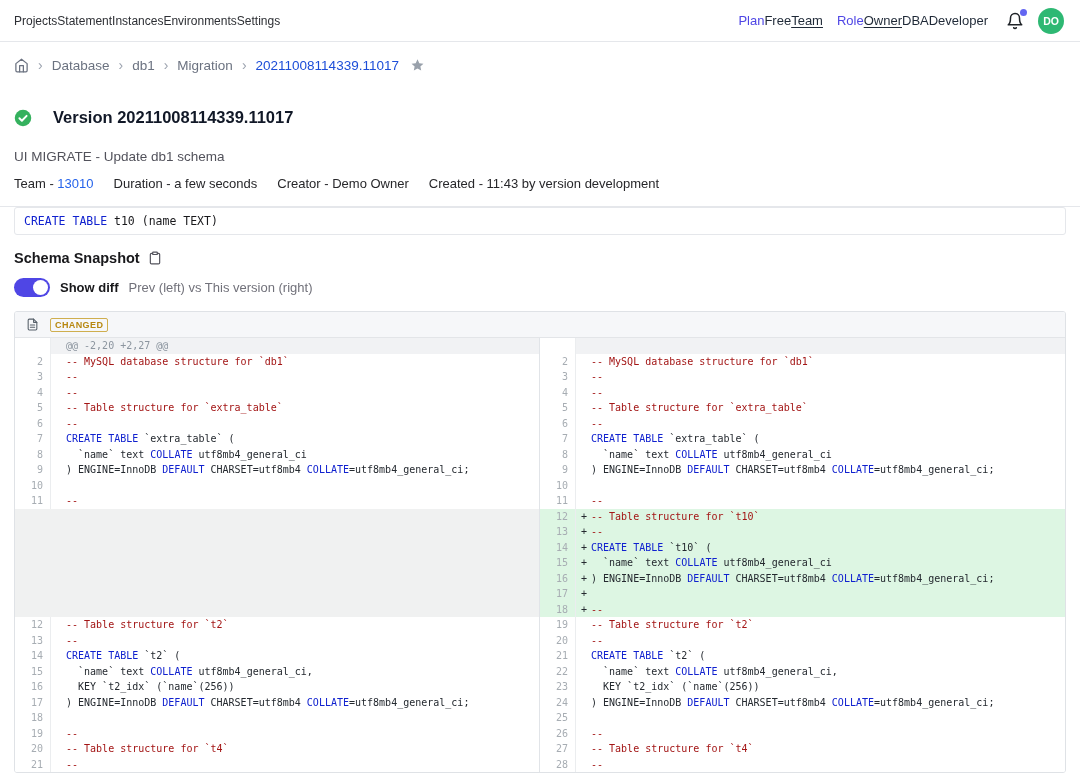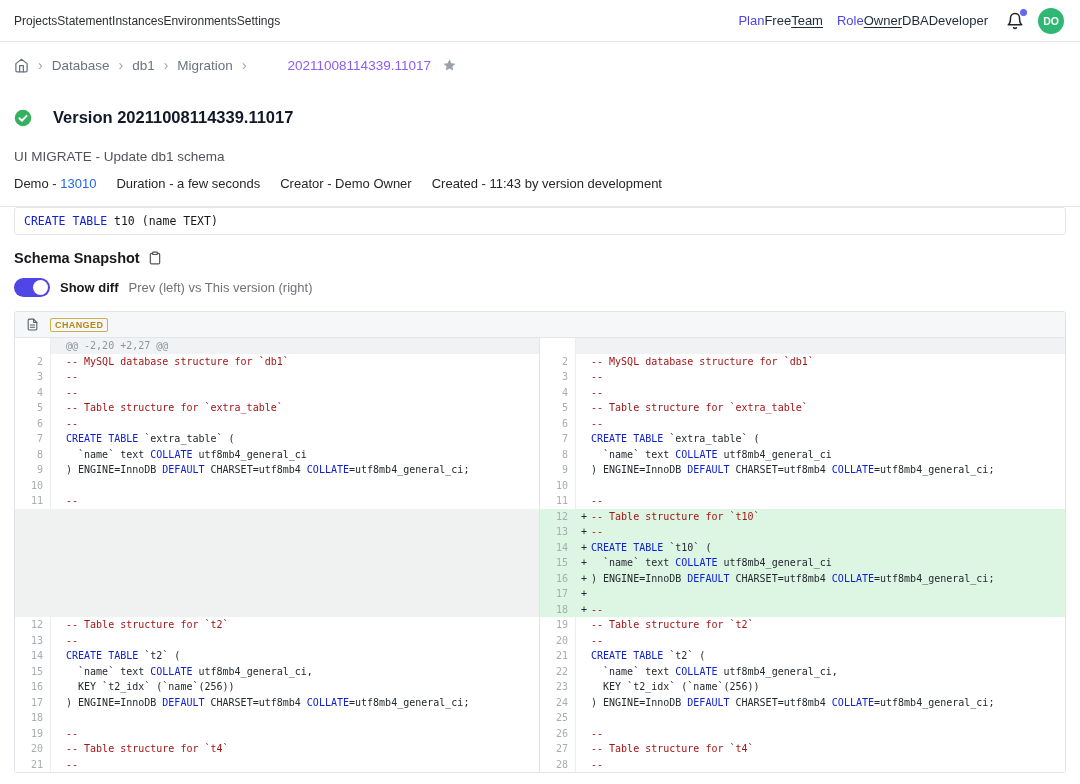--- a/index.html
+++ b/index.html
@@ -21,21 +21,21 @@
   .lbl-indigo{color:var(--indigo);}
   .u{text-decoration:underline;text-underline-offset:2px;cursor:pointer;}
   .bell{position:relative;margin-left:4px;cursor:pointer;}
   .bell .dot{position:absolute;top:-3px;right:-3px;width:7px;height:7px;border-radius:50%;background:#6366f1;}
   .avatar{width:26px;height:26px;border-radius:50%;background:#2EB873;color:#fff;font-size:10.5px;
     font-weight:700;display:flex;align-items:center;justify-content:center;cursor:pointer;}
   
   .breadcrumb{height:46px;display:flex;align-items:center;gap:9px;padding:0 14px;font-size:13.5px;color:#6b7280;}
   .crumbs{display:flex;align-items:center;gap:9px;}
   .crumb{cursor:pointer;}
-  .crumb:last-child{color:#8b5cf6;margin-left:32px;}
+  .crumb:last-child{color:#1d4ed8;}
   .sep{color:#9ca3af;font-size:14px;line-height:1;}
   .star{margin-left:2px;cursor:pointer;}
   
   .version-head{padding:4px 14px 0;}
   .title-row{display:flex;align-items:center;gap:9px;margin-top:4px;}
   .title{font-size:16.5px;font-weight:700;color:#111827;margin:12px;}
   .subtitle{margin-top:10px;font-size:13.5px;color:#52525b;}
   .meta-row{margin-top:12px;display:flex;gap:20px;font-size:13px;color:#27272a;padding-bottom:15px;flex-wrap:nowrap;}
   .meta-item{white-space:nowrap;}
   .link{color:var(--link);cursor:pointer;text-decoration:none;}
@@ -138,21 +138,21 @@
     <span>
       <svg width="18" height="18" viewBox="0 0 24 24">
           <circle cx="12" cy="12" r="11" fill="#35B15E"></circle>
         <polyline points="7.2,12.4 10.5,15.6 16.8,9.2" fill="none" stroke="#fff" stroke-width="2.6" stroke-linecap="round" stroke-linejoin="round"></polyline>
       </svg>
     </span>
     <h1 class="title">Version 20211008114339.11017</h1>
   </div>
   <div class="subtitle">UI MIGRATE - Update db1 schema</div>
   <div class="meta-row">
-    <span class="meta-item"><span>Demo -</span> <a class="link">13010</a></span>
+    <span class="meta-item"><span>Team -</span> <a class="link">13010</a></span>
     <span id="metaItems" style="display:contents"><span class="meta-item">Duration - a few seconds</span><span class="meta-item">Creator - Demo Owner</span><span class="meta-item">Created - 11:43 by version development</span></span>
   </div>
 </section>
 
 <div class="hr"></div>
 
 <section>
   <div class="sql-box"><span class="kw">CREATE TABLE</span><span> t10 (name TEXT)</span></div>
 </section>
 

